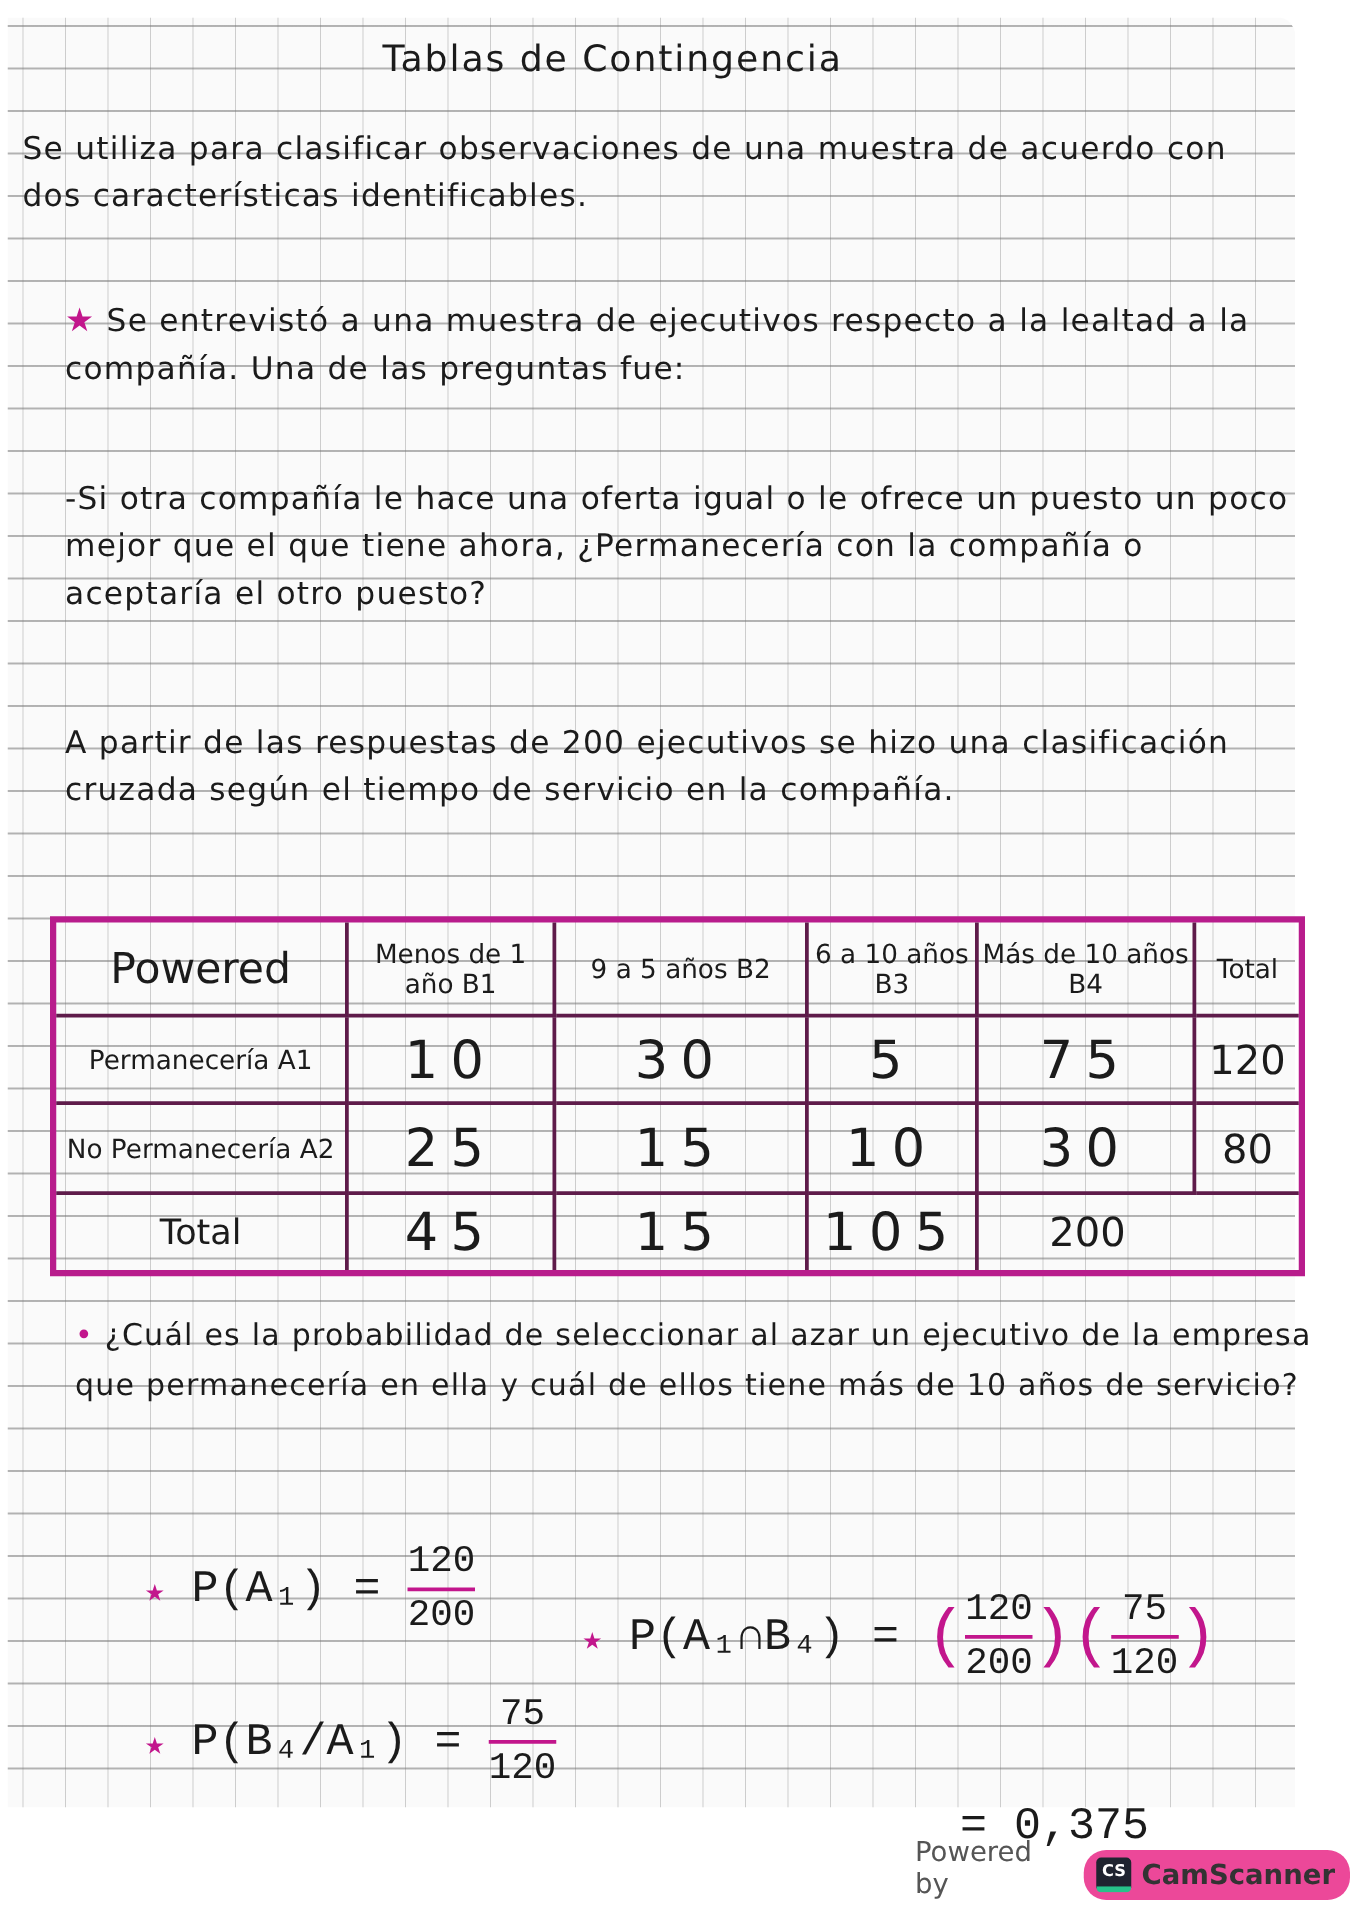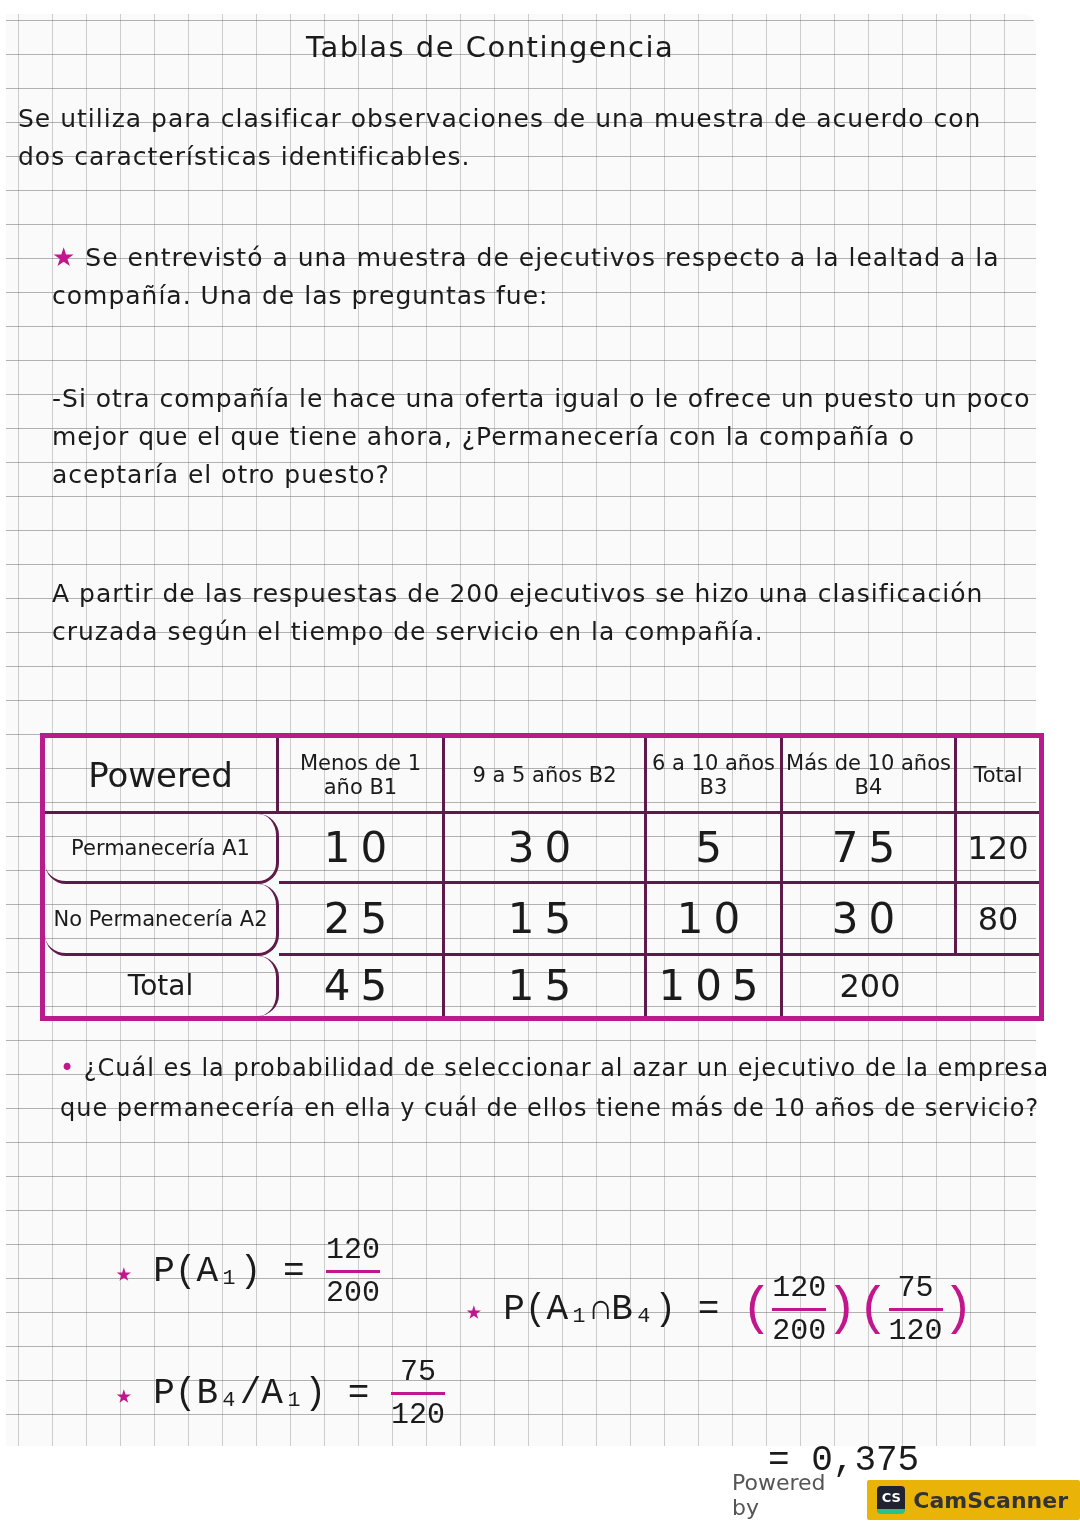--- a/index.html
+++ b/index.html
@@ -42,37 +42,37 @@
   }
   .cell {
     border-right: 3px solid #5e1b4a; border-bottom: 3px solid #5e1b4a;
     display: flex; align-items: center; justify-content: center;
     text-align: center; color: #1b1b1b; font-size: 21px; line-height: 24px;
     box-sizing: border-box;
   }
   .cell.last-col { border-right: none; }
   .cell.last-row { border-bottom: none; }
   .cell.head-l { font-size: 34px; }
-  .cell.rowlab { font-size: 21px; border-radius: 21px; }
+  .cell.rowlab { font-size: 21px; }
   .cell.num { font-size: 42px; letter-spacing: 10px; }
   .cell.tot { font-size: 32px; letter-spacing: 0; }
 
   .q { left: 54px; top: 1034px; width: 990px; font-size: 24px; line-height: 40px; white-space: normal; }
 
   .f { position: absolute; font-size: 36px; color: #1b1b1b; white-space: nowrap; font-family: Liberation Mono, monospace; }
   .frac { display: inline-flex; flex-direction: column; align-items: center; vertical-align: middle; font-size: 30px; line-height: 36px; }
   .frac .bar { width: 100%; height: 3px; background: #c2168c; margin: 2px 0; }
   .paren { color: #c2168c; font-size: 52px; vertical-align: middle; }
 
   .footer {
     position: absolute; left: 732px; top: 1470px; display: flex; align-items: flex-end;
   }
   .powered { font-size: 22px; color: #555; margin-right: 14px; }
   .cs-badge {
-    display: flex; align-items: center; background: #eab308; border-radius: 2px;
+    display: flex; align-items: center; background: #ec4899; border-radius: 18px;
     padding: 6px 12px 6px 10px;
   }
   .cs-logo {
     width: 28px; height: 28px; border-radius: 4px; background: #1f2430;
     color: #fff; font-size: 13px; font-weight: bold; display: flex; align-items: center; justify-content: center;
     border-bottom: 5px solid #27c28a; box-sizing: border-box; margin-right: 8px;
   }
   .cs-name { font-size: 22px; color: #333; font-weight: bold; }
 </style>
 </head>

